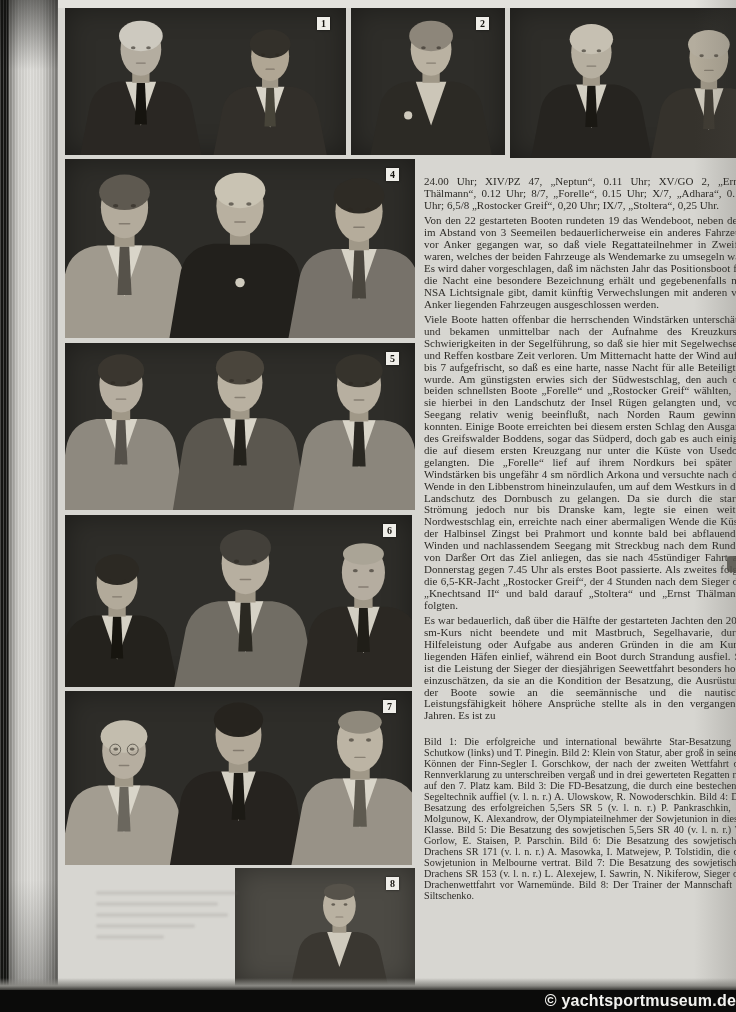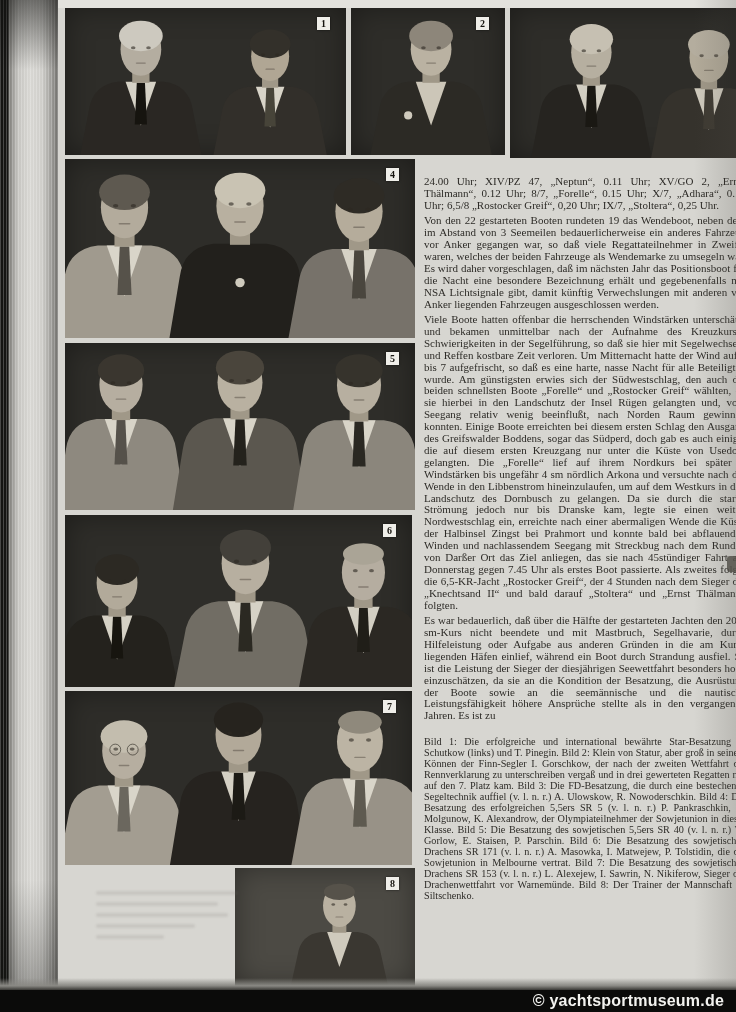--- a/index.html
+++ b/index.html
@@ -39,21 +39,21 @@
   .ghost i:nth-child(4){width:70%;}
   .ghost i:nth-child(5){width:48%;}
   
   .edge-shade{position:absolute;right:0;top:0;width:42px;height:988px;
     background:linear-gradient(90deg,rgba(75,73,68,0) 0,rgba(75,73,68,0.2) 100%);}
   .smudge{position:absolute;right:0;top:556px;width:9px;height:16px;background:#55524b;border-radius:3px 0 0 3px;opacity:0.85;}
   
   .bar-fade{position:absolute;left:0;bottom:22px;width:736px;height:12px;
     background:linear-gradient(180deg,rgba(215,214,209,0) 0,#8a8984 65%,#3a3936 100%);}
   .bar{position:absolute;left:0;bottom:0;width:736px;height:22px;background:#0b0b0a;
-    display:flex;align-items:center;justify-content:flex-end;padding-right:12px;box-sizing:border-box;}
+    display:flex;align-items:center;justify-content:flex-end;box-sizing:border-box;}
   .bar span{color:#f2f2ef;font:bold 16px "Liberation Sans",sans-serif;letter-spacing:0.2px;}
 </style>
 </head>
 <body>
 
 <div class="scan">
   <div class="spine"></div>
   <div class="top-strip"></div>
 
   <div class="photo" style="left:65px;top:8px;width:281px;height:147px;">

